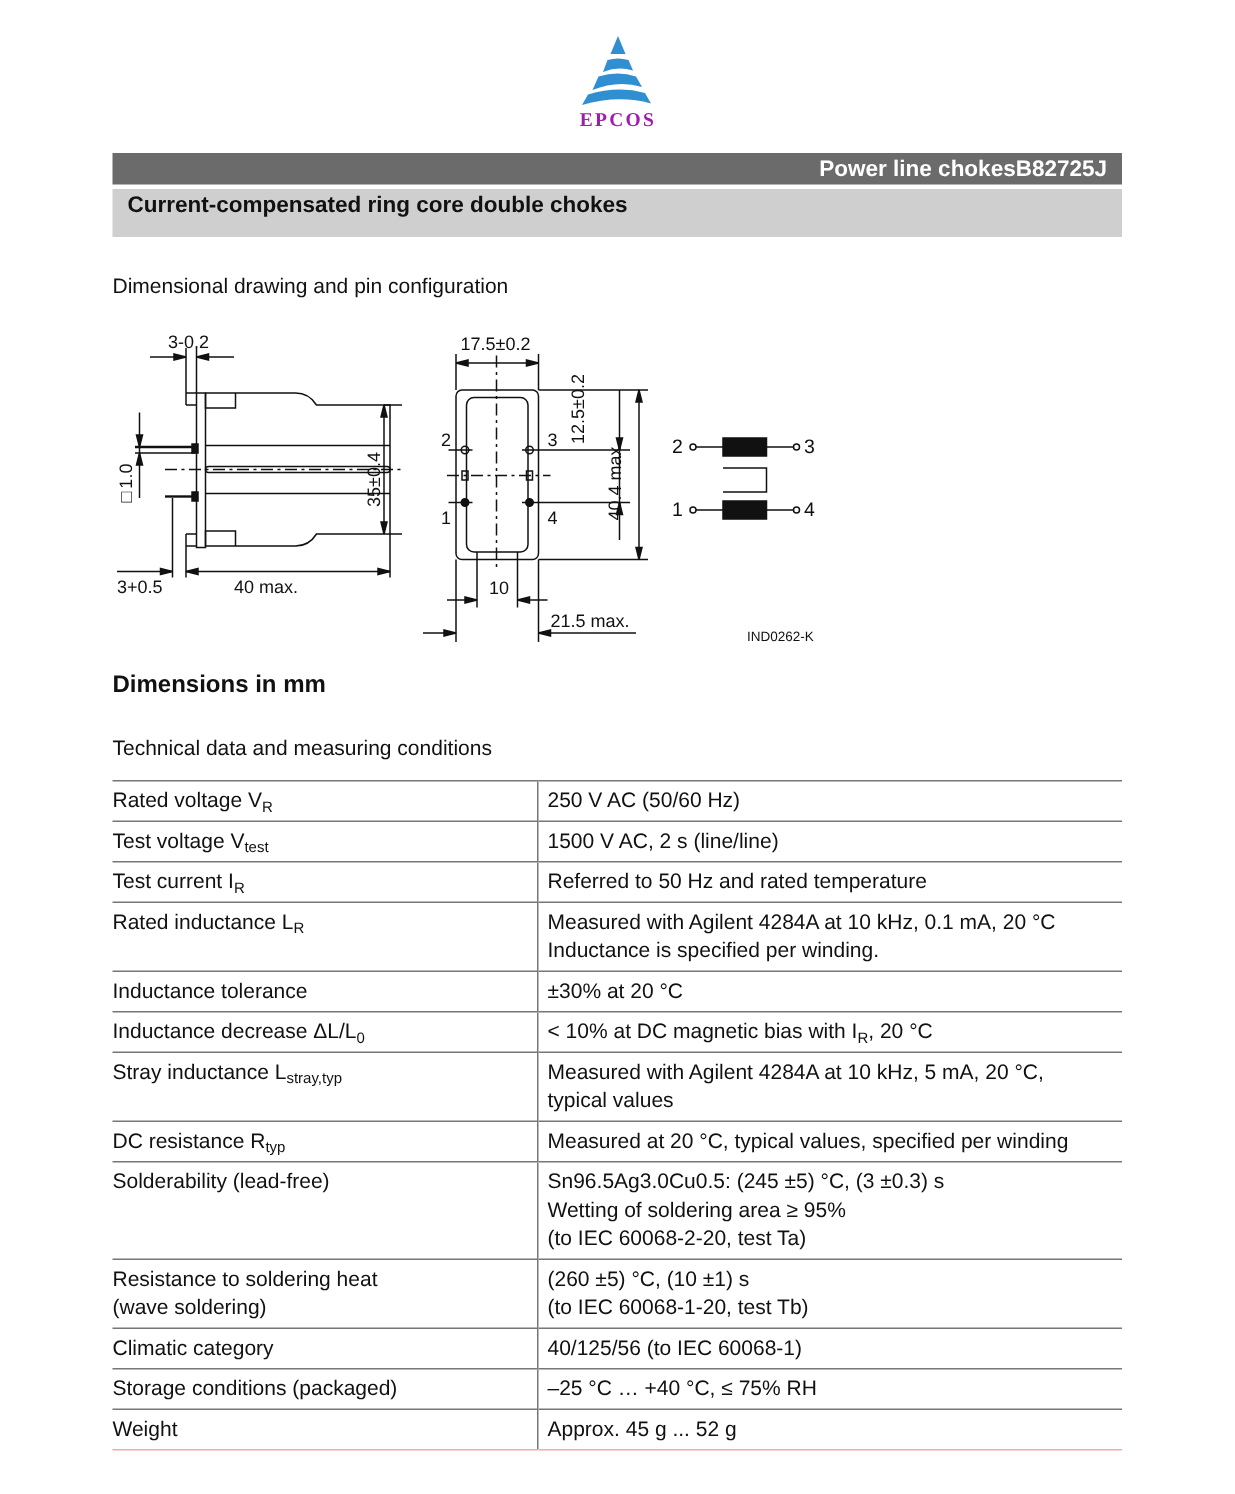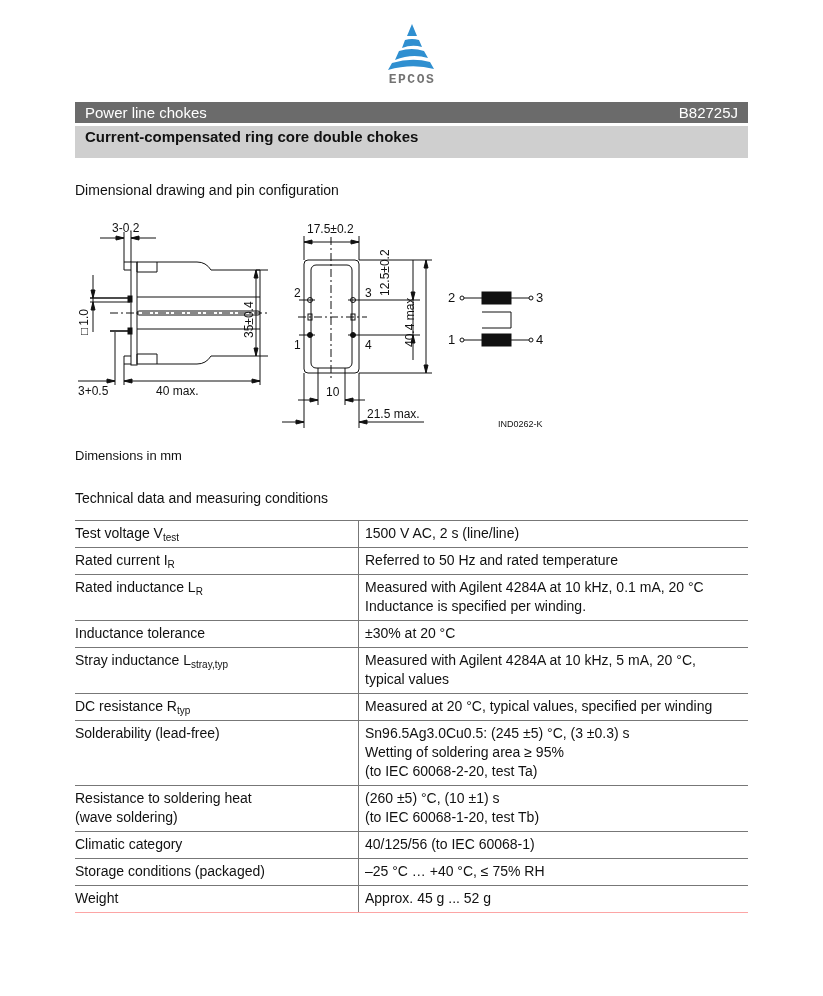--- a/index.html
+++ b/index.html
@@ -1,22 +1,22 @@
 <!DOCTYPE html>
 <html><head>
   <meta charset="utf-8">
   <style>
     html, body { margin: 0; padding: 0; background: #ffffff; }
     body { width: 823px; height: 996px; position: relative; font-family: "Liberation Sans", sans-serif; color: #111; overflow: hidden; }
     .logo { position: absolute; left: 376px; top: 22px; width: 72px; height: 70px; }
-    .logo-text { position: absolute; left: 0; top: 50px; width: 72px; text-align: center; font-family: Liberation Mono, monospace; font-weight: bold; font-size: 13px; letter-spacing: 1.5px; color: #737373; }
-    .bar1 { position: absolute; left: 75px; top: 102px; width: 673px; height: 21px; background: #6b6b6b; color: #fff; font-weight: normal; font-size: 15px; line-height: 21px; box-sizing: border-box; padding: 0 10px; display: flex; justify-content: space-between; }
+    .logo-text { position: absolute; left: 0; top: 50px; width: 72px; text-align: center; font-family: Liberation Serif, serif; font-weight: bold; font-size: 13px; letter-spacing: 1.5px; color: #a21caf; }
+    .bar1 { position: absolute; left: 75px; top: 102px; width: 673px; height: 21px; background: #6b6b6b; color: #fff; font-weight: bold; font-size: 15px; line-height: 21px; box-sizing: border-box; padding: 0 10px; display: flex; justify-content: flex-end; }
     .bar2 { position: absolute; left: 75px; top: 126px; width: 673px; height: 32px; background: #cfcfcf; color: #111; font-weight: bold; font-size: 15px; line-height: 22px; box-sizing: border-box; padding: 0 10px; }
     .h2 { position: absolute; left: 75px; font-weight: normal; font-size: 14px; }
-    .note { position: absolute; left: 75px; font-size: 13px; }
+    .note { position: absolute; left: 75px; font-size: 16px; font-weight: bold; }
     .drawing { position: absolute; left: 70px; top: 210px; width: 500px; height: 230px; }
     .drawing text { font-family: "Liberation Sans", sans-serif; fill: #111; }
     table.spec { position: absolute; left: 75px; top: 520px; width: 673px; border-collapse: collapse; font-size: 14px; }
     table.spec td { border-top: 1px solid #777; vertical-align: top; padding: 3px 0 4px 0; line-height: 19px; }
     table.spec tr:last-child td { border-bottom: 1px solid #fca5a5; }
     table.spec td.k { width: 283px; padding-left: 0; }
     table.spec td.v { border-left: 1px solid #777; padding-left: 6px; }
     sub { font-size: 10px; vertical-align: -3px; line-height: 0; }
   </style>
 </head>
@@ -181,43 +181,53 @@
   <text x="428" y="217" font-size="9" stroke="none">IND0262-K</text>
 </svg>
 
 <div class="note" style="top:448px;">Dimensions in mm</div>
 
 <div class="h2" style="top:490px;">Technical data and measuring conditions</div>
 
 <table class="spec">
   <tbody id="spec-body">
       <tr>
+        <td class="k"><span>Rated voltage V</span><sub>R</sub></td>
+        <td class="v">
+          <div>250 V AC (50/60 Hz)</div>
+        </td>
+      </tr>
+      <tr>
         <td class="k"><span>Test voltage V</span><sub>test</sub></td>
         <td class="v">
           <div>1500 V AC, 2 s (line/line)</div>
         </td>
       </tr>
       <tr>
-        <td class="k"><span>Rated current I</span><sub>R</sub></td>
+        <td class="k"><span>Test current I</span><sub>R</sub></td>
         <td class="v">
           <div>Referred to 50 Hz and rated temperature</div>
         </td>
       </tr>
       <tr>
         <td class="k"><span>Rated inductance L</span><sub>R</sub></td>
         <td class="v">
           <div>Measured with Agilent 4284A at 10 kHz, 0.1 mA, 20 °C</div>
           <div>Inductance is specified per winding.</div>
         </td>
       </tr>
       <tr>
         <td class="k"><span>Inductance tolerance</span></td>
         <td class="v">
           <div>±30% at 20 °C</div>
         </td>
+      </tr>
+      <tr>
+        <td class="k"><span>Inductance decrease ΔL/L</span><sub>0</sub></td>
+        <td class="v"><span>&lt; 10% at DC magnetic bias with I</span><sub>R</sub><span>, 20 °C</span></td>
       </tr>
       <tr>
         <td class="k"><span>Stray inductance L</span><sub>stray,typ</sub></td>
         <td class="v">
           <div>Measured with Agilent 4284A at 10 kHz, 5 mA, 20 °C,</div>
           <div>typical values</div>
         </td>
       </tr>
       <tr>
         <td class="k"><span>DC resistance R</span><sub>typ</sub></td>

